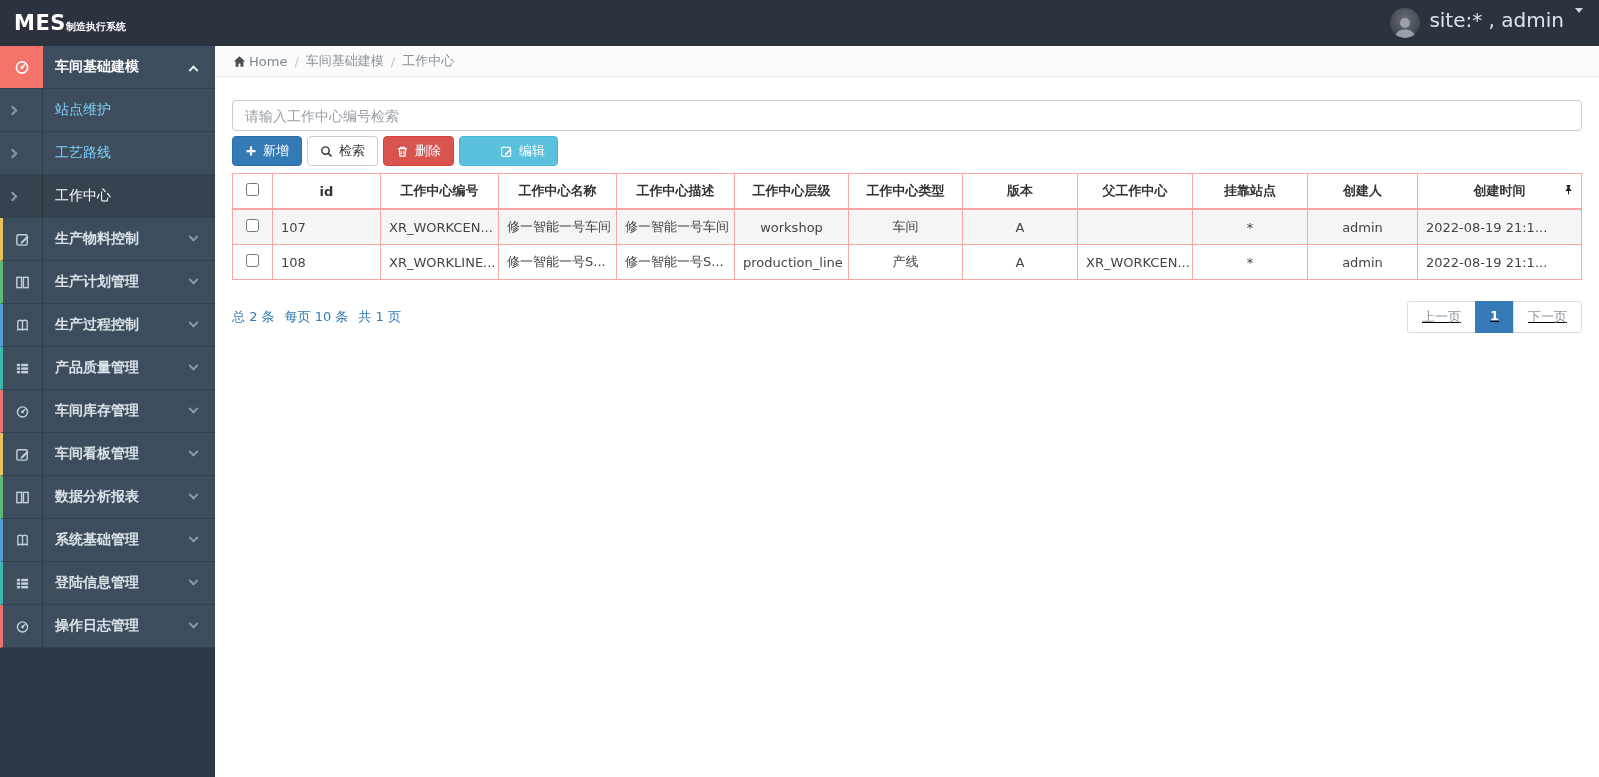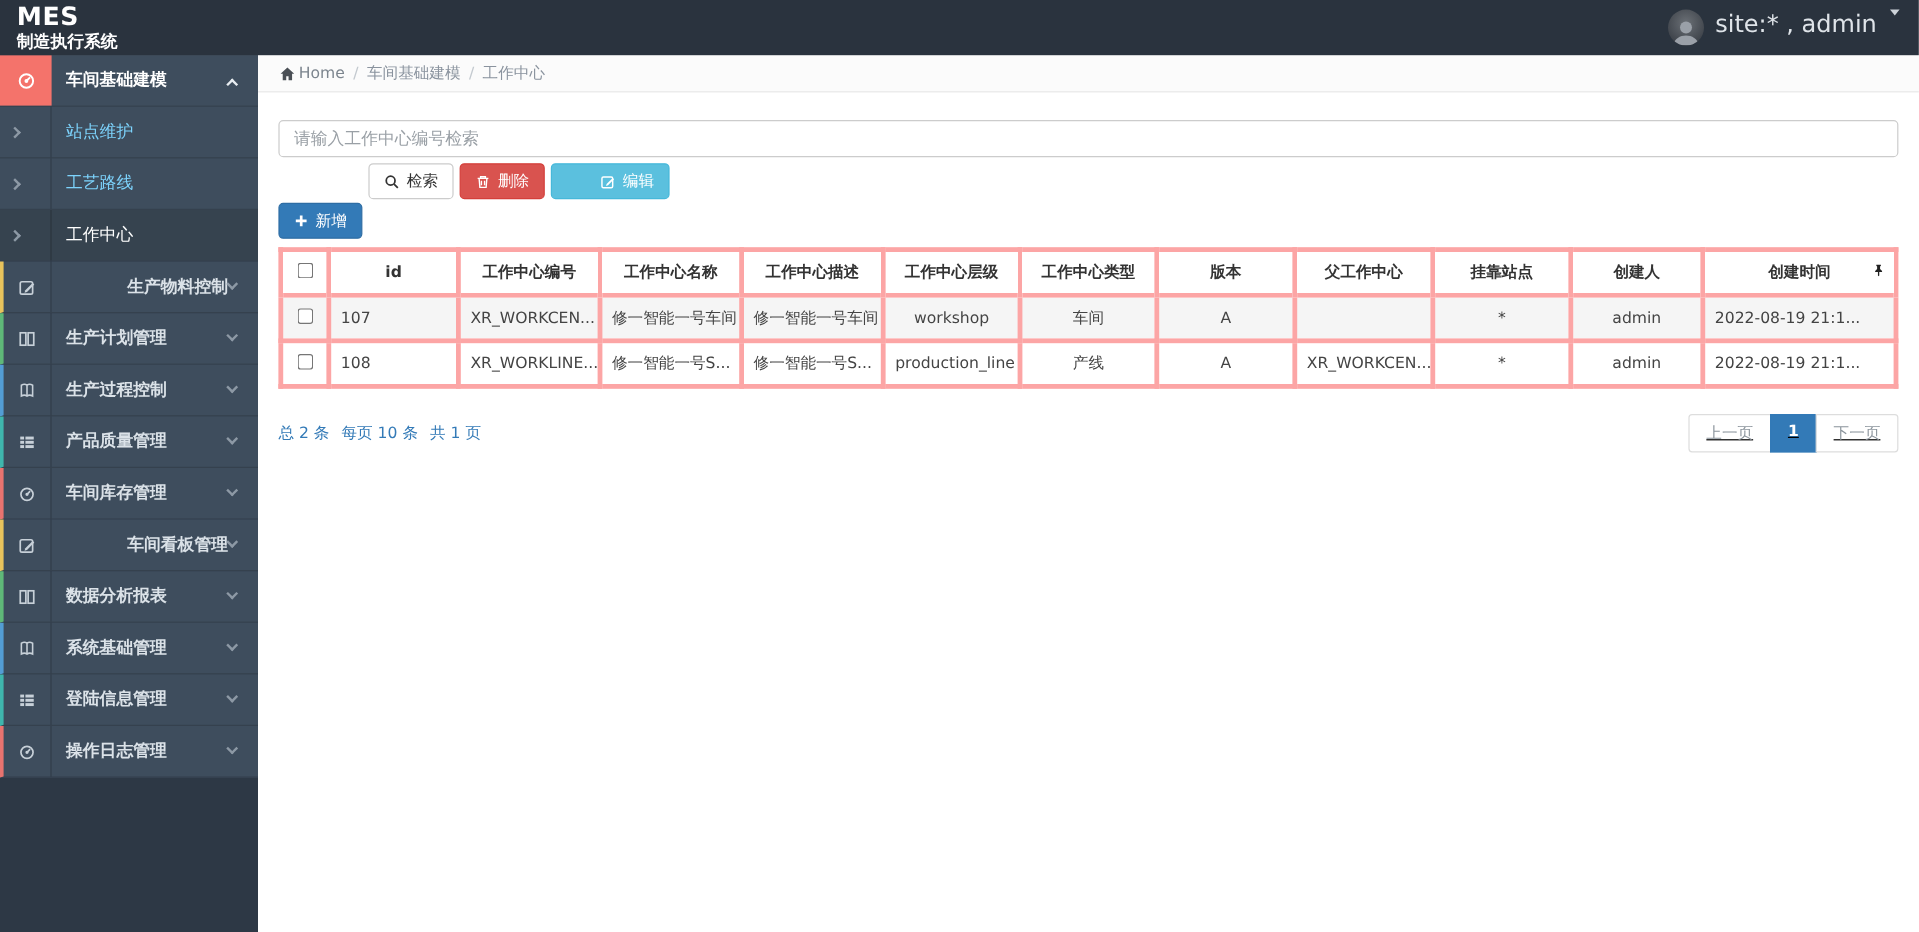--- a/index.html
+++ b/index.html
@@ -4,42 +4,42 @@
 <title>MES</title>
 <style>
   * { box-sizing: border-box; margin: 0; padding: 0; }
   html,body { width:1599px; height:777px; overflow:hidden;
     font-family:"DejaVu Sans","Liberation Sans",sans-serif; background:#fff; }
 
   
   .topbar { position:absolute; top:0; left:0; right:0; height:46px;
     background:var(--topbar,#2a333e); display:flex; justify-content:space-between;
     align-items:center; padding:0 16px 0 14px; z-index:5; }
-  .brand { color:#fff; cursor:pointer; display:flex; align-items:baseline;flex-direction:column; }
+  .brand { color:#fff; cursor:pointer; display:flex; align-items:baseline; }
   .brand-bold { font-size:21px; font-weight:bold; letter-spacing:.5px; }
-  .brand-rest { font-size:14px; font-weight:bold; }
+  .brand-rest { font-size:10px; font-weight:bold; }
   .userbox { display:flex; align-items:flex-start; gap:9px; color:#dfe4e9; font-size:20px; cursor:pointer; }
   .avatar { width:30px; height:30px; border-radius:50%; overflow:hidden;
     background:radial-gradient(circle at 50% 38%, #6b7076 0%, #41464d 70%, #32363c 100%);
     display:flex; align-items:flex-end; justify-content:center; }
   .avatar svg { display:block; }
   .caret { width:0; height:0; border-left:4px solid transparent; border-right:4px solid transparent;
     border-top:5px solid #cdd3d9; margin-left:2px; }
 
   
   .sidebar { position:absolute; top:46px; left:0; bottom:0; width:215px;
     background:var(--sidebar-dark,#2d3845); display:flex; flex-direction:column; }
   .s-item { height:43px; flex:0 0 43px; display:flex; align-items:center;
     background:var(--sidebar,#3e4d5d); border-bottom:1px solid var(--item-border,#35414e);
     cursor:pointer; position:relative; }
   .icol { width:43px; align-self:stretch; display:flex; align-items:center; justify-content:center;
     border-right:1px solid rgba(0,0,0,.22); color:#c7d0d8; flex:0 0 43px; }
   .s-item.accented { border-left:3px solid transparent; }
   .s-item.accented .icol { flex-basis:40px; width:40px; }
-  .acc-yellow { border-left-color:var(--accent-yellow,#e8c35c) !important;text-align:right; }
+  .acc-yellow { border-left-color:var(--accent-yellow,#e8c35c) !important; }
   .acc-green  { border-left-color:var(--accent-green,#5fb878) !important; }
   .acc-blue   { border-left-color:var(--accent-blue,#539dd4) !important; }
   .acc-teal   { border-left-color:var(--accent-teal,#3fb6ad) !important; }
   .acc-red    { border-left-color:var(--accent-red,#e8736f) !important; }
   .s-label { flex:1; padding-left:12px; font-size:14px; color:#dbe2e8; font-weight:bold; }
   .s-item .chev { color:#8d99a5; margin-right:18px; }
   .s-item.parent-active .icol { background:var(--active-salmon,#f4736b); color:#fff; border-right:none; }
   .s-item.parent-active .s-label { color:#fff; }
   .s-item.parent-active .chev { color:#e8edf1; }
   .s-item.sub .s-label { font-weight:normal; color:#7dd3fc; }
@@ -67,27 +67,27 @@
   .content { padding:23px 17px 0 17px; }
   .search-input { width:100%; height:31px; border:1px solid #ccc; border-radius:4px;
     padding:0 12px; font-size:14px; color:#333; outline:none;
     font-family:"DejaVu Sans","Liberation Sans",sans-serif; }
   .search-input::placeholder { color:#9aa0a6; }
 
   .btn-row { display:flex; gap:5px; margin-top:5px; }
   .btn { height:30px; border-radius:4px; border:1px solid transparent; font-size:13px;
     display:inline-flex; align-items:center; gap:6px; padding:0 12px; cursor:pointer;
     font-family:"DejaVu Sans","Liberation Sans",sans-serif; }
-  .btn-primary { background:var(--primary,#337ab7); border-color:#2e6da4; color:#fff;margin-top:33px; }
+  .btn-primary { background:var(--primary,#337ab7); border-color:#2e6da4; color:#fff; }
   .btn-default { background:#fff; border-color:#ccc; color:#333; }
   .btn-danger  { background:var(--danger,#d9534f); border-color:#d43f3a; color:#fff; }
   .btn-info    { background:var(--info,#5bc0de); border-color:#46b8da; color:#fff;padding-left:40px; }
 
   table { width:100%; border-collapse:collapse; table-layout:fixed; margin-top:7px; font-size:13px; }
-  th, td { border:4px solid #fca5a5; padding:8px 8px; overflow:hidden; white-space:nowrap;
+  th, td { border:1px solid #fca5a5; padding:8px 8px; overflow:hidden; white-space:nowrap;
     text-overflow:clip; vertical-align:middle; }
   thead th { font-weight:bold; text-align:center; color:#333; border-bottom-width:2px;
     position:relative; background:#fff; cursor:pointer; }
   tbody td { color:#444; }
   tbody tr:nth-child(odd) { background:#f5f5f5; }
   .c-right { text-align:left; }
   .c-center { text-align:center; }
   .c-left { text-align:left; }
   .cb-cell { text-align:center; width:40px; }
   .cb-cell input { width:13px; height:13px; cursor:pointer; }

